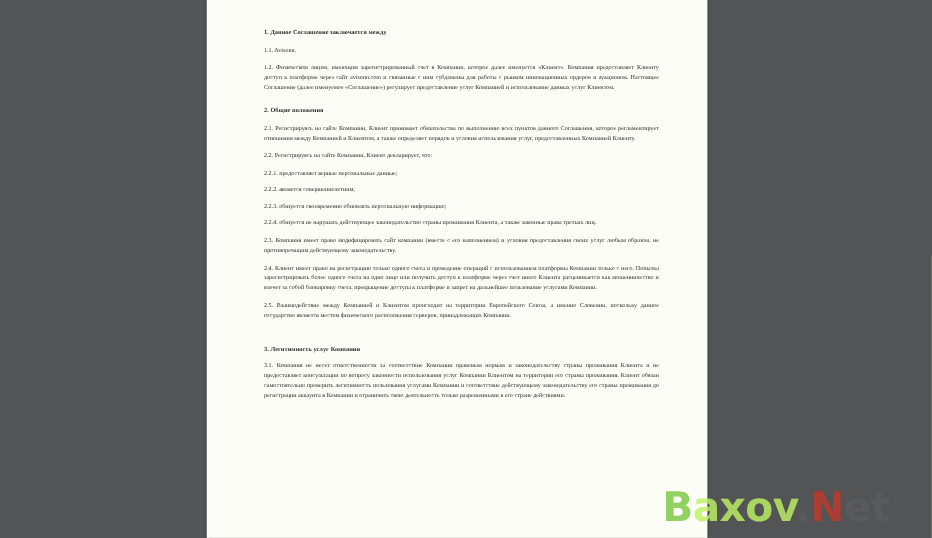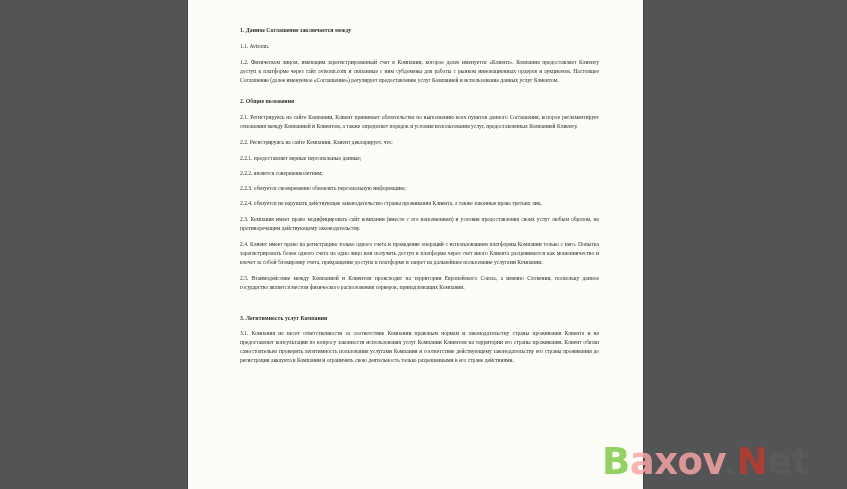--- a/index.html
+++ b/index.html
@@ -103,21 +103,21 @@
     font-weight: bold;
     font-size: 37px;
     line-height: 40px;
     letter-spacing: -0.5px;
     white-space: nowrap;
     opacity: 0.82;
     margin-left: 4px;
     margin-top: 2px;
   }
   #watermark .wm-b      { color: #7ac943; }
-  #watermark .wm-axov   { color: #fca5a5; }
+  #watermark .wm-axov   { color: #bef264; }
   #watermark .wm-dot    { color: #5a5c5e; }
   #watermark .wm-n      { color: #c0392b; }
   #watermark .wm-et     { color: #5a5c5e; }
 </style>
 </head>
 <body>
 
 <div id="viewer">
 
   <div id="page-left-edge"></div>

